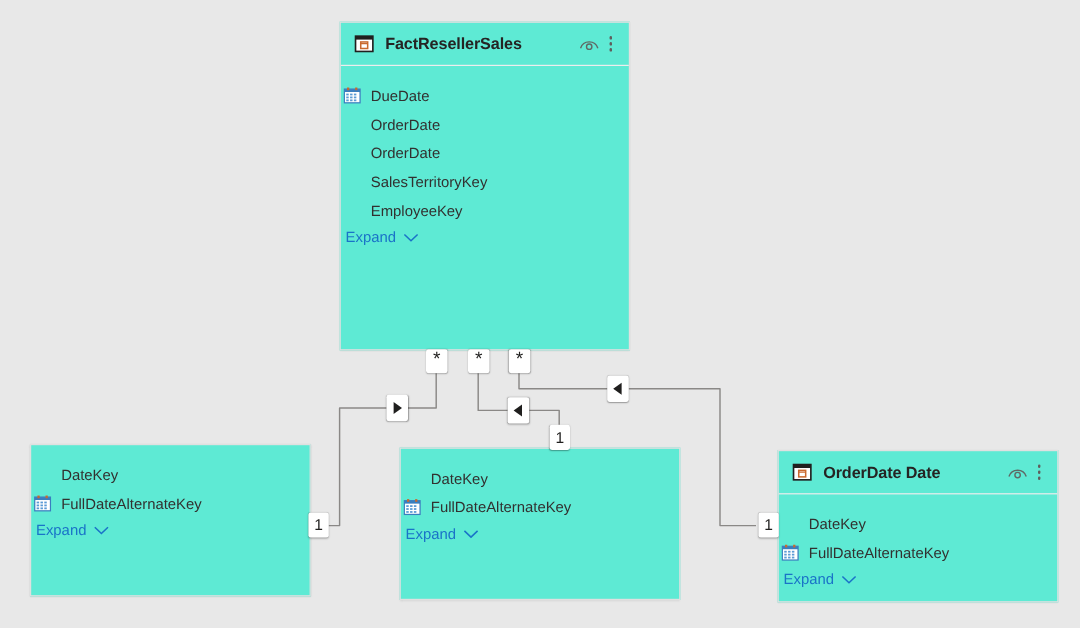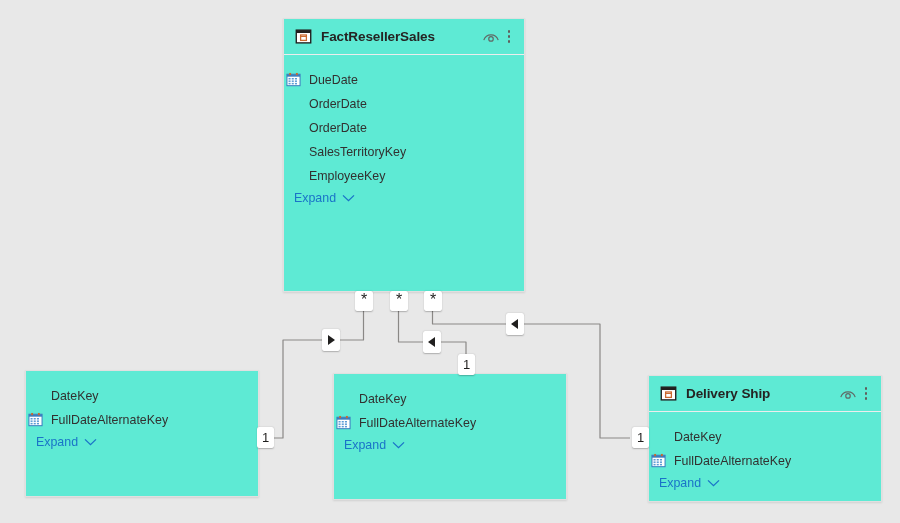--- a/index.html
+++ b/index.html
@@ -65,21 +65,21 @@
   .fld-spacer { width: 15px; flex: 0 0 15px; margin-right: 8px; }
   .fld-name {
     font-size: 12.4px;
     color: #323130;
     white-space: nowrap;
   }
   .expand-row {
     display: flex;
     align-items: center;
     height: 26px;
-    padding-left: 10px;
+    padding-left: 4px;
     margin-top: 2px;
   }
   .expand-label {
     font-size: 12.4px;
     color: #1a73c8;
   }
   .chev { margin-left: 6px; }
 
   
   .badge {
@@ -275,21 +275,21 @@
   </div>
 
   <div class="card" style="left:648px; top:375px; width:234px; height:127px;">
     <div class="card-header">
       <svg class="tbl-icon" viewBox="0 0 20 20">
         <rect x="1.5" y="2.5" width="17" height="15" fill="#ffffff" stroke="#201f1e" stroke-width="1.6"></rect>
         <rect x="1.5" y="2.5" width="17" height="3.4" fill="#201f1e"></rect>
         <rect x="6.6" y="8.2" width="6.8" height="6.4" fill="#ffffff" stroke="#c9692e" stroke-width="1.5"></rect>
         <path d="M6.6 9.9 h6.8" stroke="#c9692e" stroke-width="1.3"></path>
       </svg>
-      <span class="card-title">Delivery Ship</span>
+      <span class="card-title">OrderDate Date</span>
       <span class="hdr-actions">
         <svg class="eye-icon" viewBox="0 0 20 15">
           <path d="M2,11 A8.4,8.4 0 0 1 18,11" fill="none" stroke="#605e5c" stroke-width="1.3"></path>
           <circle cx="10" cy="9.6" r="2.5" fill="none" stroke="#605e5c" stroke-width="1.3"></circle>
         </svg>
         <span class="kebab">
             <i></i>
             <i></i>
             <i></i>
           </span>

